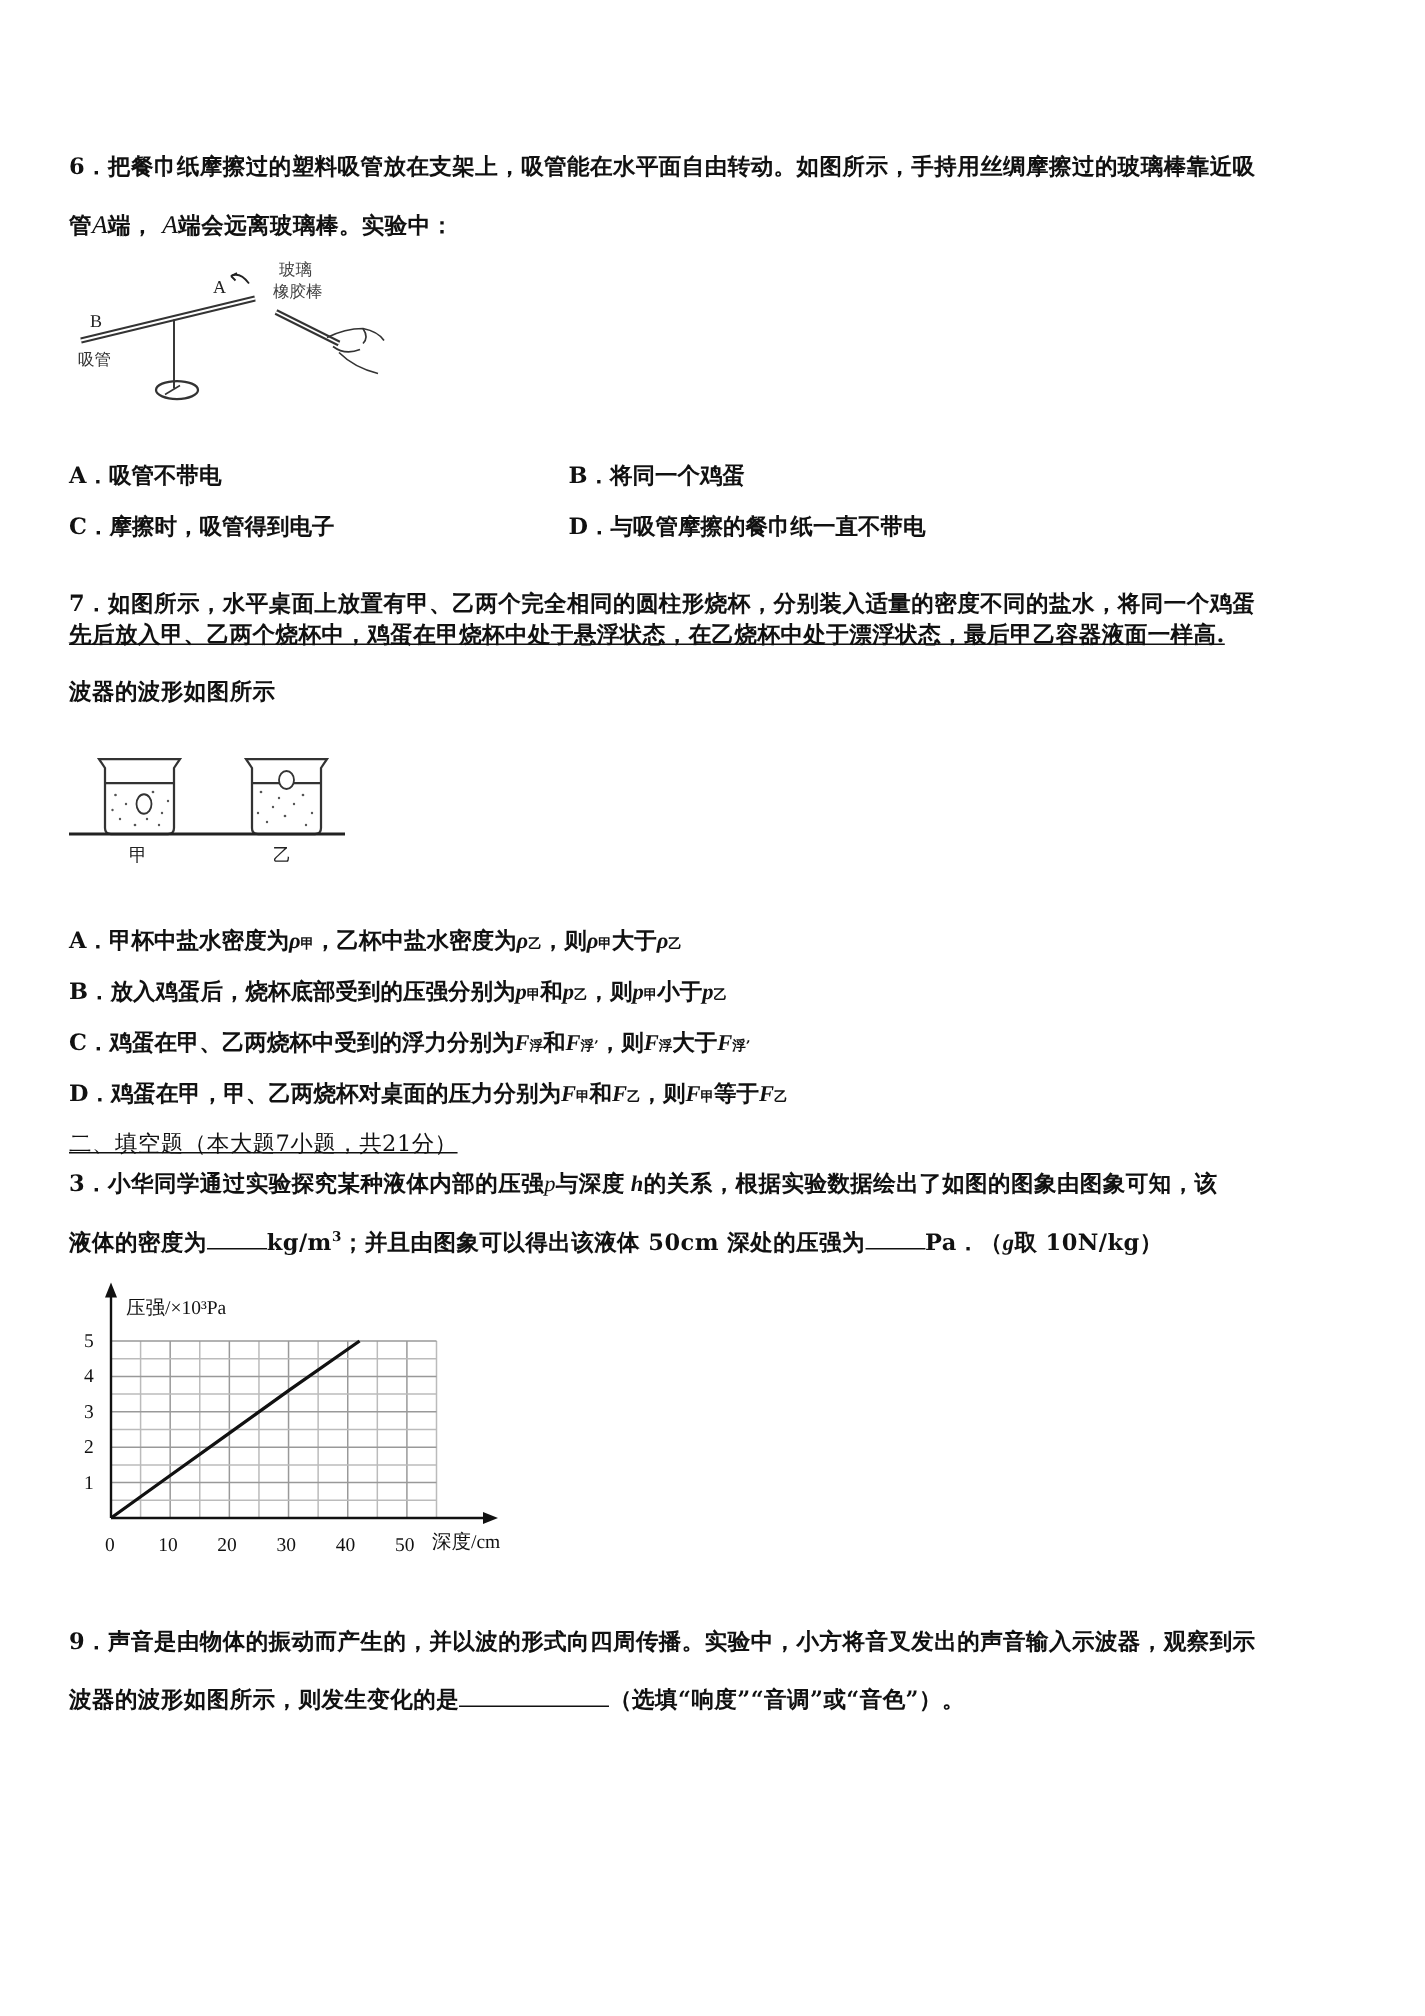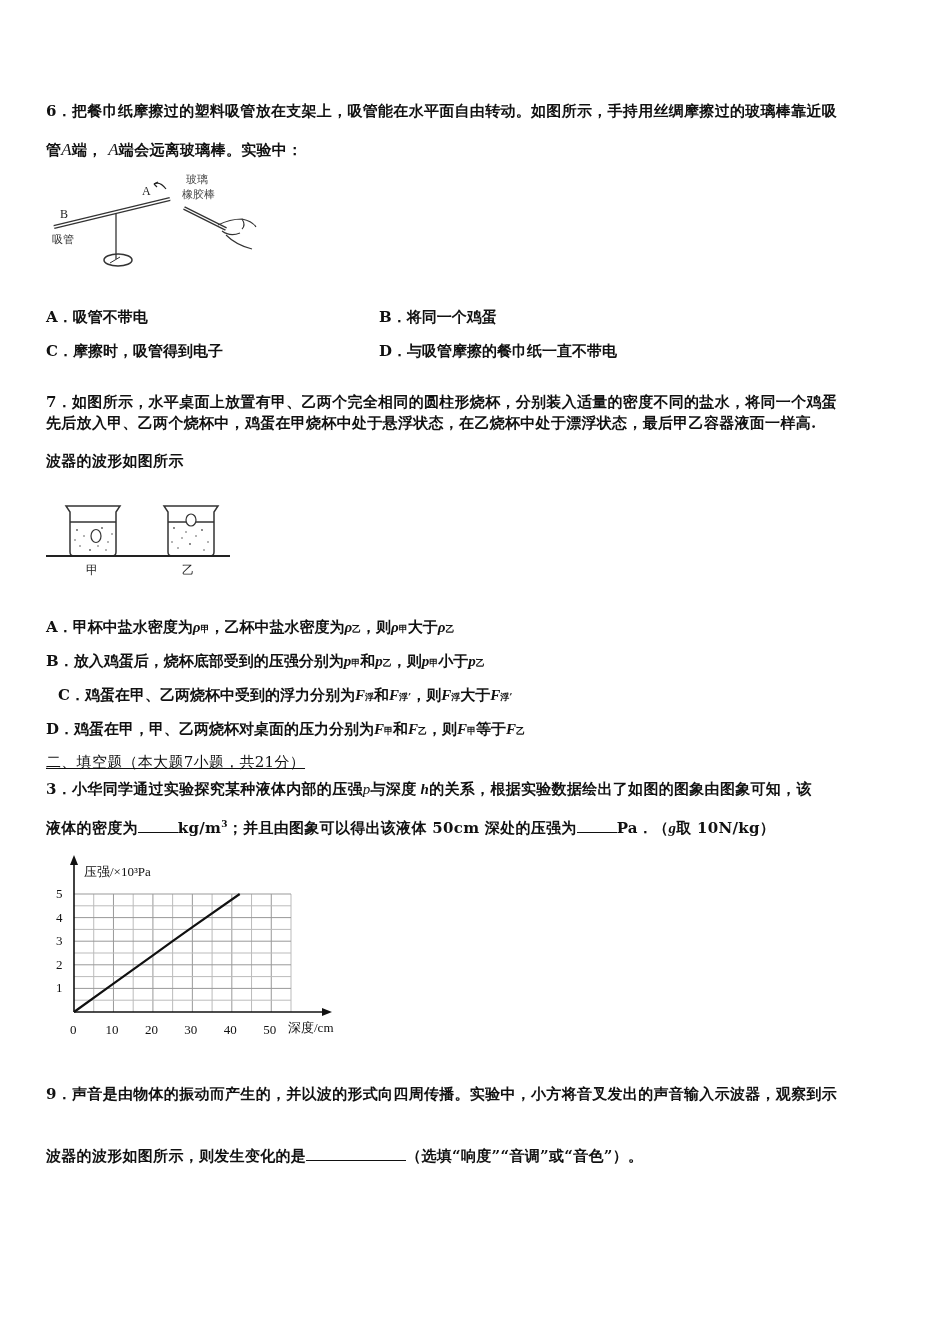--- a/index.html
+++ b/index.html
@@ -40,21 +40,21 @@
   <path d="M172 58 Q184 52 196 52 Q206 54 210 60" stroke="#333" stroke-width="1.1" fill="none"></path>
   <path d="M176 64 Q184 70 194 66 M180 68 Q190 78 206 82 M196 52 Q200 58 196 62" stroke="#333" stroke-width="1.1" fill="none"></path>
 </svg>
 
 <div class="opt" style="left:46px;top:308px;">A．吸管不带电</div>
 <div class="opt" style="left:379px;top:308px;">B．将同一个鸡蛋</div>
 <div class="opt" style="left:46px;top:342px;">C．摩擦时，吸管得到电子</div>
 <div class="opt" style="left:379px;top:342px;">D．与吸管摩擦的餐巾纸一直不带电</div>
 
 <div class="line" style="top:377px;margin-top:16px;">7．如图所示，水平桌面上放置有甲、乙两个完全相同的圆柱形烧杯，分别装入适量的密度不同的盐水，将同一个鸡蛋</div>
-<div class="line" style="top:414px;">先后放入甲、乙两个烧杯中，鸡蛋在甲烧杯中处于悬浮状态，在乙烧杯中处于漂浮状态，最后甲乙容器液面一样高.</div>
+<div class="line" style="top:414px;text-decoration:underline;">先后放入甲、乙两个烧杯中，鸡蛋在甲烧杯中处于悬浮状态，在乙烧杯中处于漂浮状态，最后甲乙容器液面一样高.</div>
 <div class="line" style="top:452px;">波器的波形如图所示</div>
 
 <svg style="position:absolute;left:44px;top:498px;" width="196" height="82" viewBox="0 0 196 82">
 
   <path d="M22 8 L76 8 L72 14 L72 54 Q72 58 68 58 L30 58 Q26 58 26 54 L26 14 Z" fill="none" stroke="#333" stroke-width="1.5"></path>
   <line x1="26" y1="24" x2="72" y2="24" stroke="#333" stroke-width="1.5"></line>
   <g fill="#555">
     <circle cx="33" cy="32" r="0.9"></circle>
       <circle cx="40" cy="38" r="0.8"></circle>
       <circle cx="58" cy="30" r="0.9"></circle>
@@ -87,21 +87,21 @@
   <text x="42" y="76" font-size="12" fill="#222" font-family="DejaVu Sans,sans-serif">甲</text>
   <text x="138" y="76" font-size="12" fill="#222" font-family="DejaVu Sans,sans-serif">乙</text>
 </svg>
 
 <div class="opt" style="left:46px;top:618px;">
   <span>A．甲杯中盐水密度为</span><span class="it">ρ</span><span class="sub">甲</span><span>，乙杯中盐水密度为</span><span class="it">ρ</span><span class="sub">乙</span><span>，则</span><span class="it">ρ</span><span class="sub">甲</span><span>大于</span><span class="it">ρ</span><span class="sub">乙</span>
 </div>
 <div class="opt" style="left:46px;top:652px;">
   <span>B．放入鸡蛋后，烧杯底部受到的压强分别为</span><span class="it">p</span><span class="sub">甲</span><span>和</span><span class="it">p</span><span class="sub">乙</span><span>，则</span><span class="it">p</span><span class="sub">甲</span><span>小于</span><span class="it">p</span><span class="sub">乙</span>
 </div>
-<div class="opt" style="left:46px;top:686px;margin-left:12px;">
+<div class="opt" style="left:46px;top:686px;">
   <span>C．鸡蛋在甲、乙两烧杯中受到的浮力分别为</span><span class="it">F</span><span class="sub">浮</span><span>和</span><span class="it">F</span><span class="sub">浮’</span><span>，则</span><span class="it">F</span><span class="sub">浮</span><span>大于</span><span class="it">F</span><span class="sub">浮’</span>
 </div>
 <div class="opt" style="left:46px;top:720px;">
   <span>D．鸡蛋在甲，甲、乙两烧杯对桌面的压力分别为</span><span class="it">F</span><span class="sub">甲</span><span>和</span><span class="it">F</span><span class="sub">乙</span><span>，则</span><span class="it">F</span><span class="sub">甲</span><span>等于</span><span class="it">F</span><span class="sub">乙</span>
 </div>
 
 <div class="line" style="top:753px;font-weight:normal;text-decoration:underline;">二、填空题（本大题7小题，共21分）</div>
 
 <div class="line" style="top:780px;">
   <span>3．小华同学通过实验探究某种液体内部的压强</span><span class="it" style="font-weight:normal;">p</span><span>与深度</span><span class="it" style="font-weight:normal;"> </span><span class="it">h</span><span>的关系，根据实验数据绘出了如图的图象由图象可知，该</span>
@@ -153,15 +153,15 @@
       <text x="223.27272727272725" y="182" font-size="13" fill="#111">50</text>
       <text x="16" y="140.4" font-size="13" fill="#111">1</text>
       <text x="16" y="116.8" font-size="13" fill="#111">2</text>
       <text x="16" y="93.19999999999999" font-size="13" fill="#111">3</text>
       <text x="16" y="69.6" font-size="13" fill="#111">4</text>
       <text x="16" y="46" font-size="13" fill="#111">5</text>
     </g>
 </svg>
 
 <div class="line" style="top:1085px;">9．声音是由物体的振动而产生的，并以波的形式向四周传播。实验中，小方将音叉发出的声音输入示波器，观察到示</div>
-<div class="line" style="top:1123px;margin-top:23px;">
+<div class="line" style="top:1123px;">
   <span>波器的波形如图所示，则发生变化的是</span><span class="blank" style="width:100px;"></span><span>（选填“响度”“音调”或“音色”）。</span>
 </div>
 
 </body></html>

